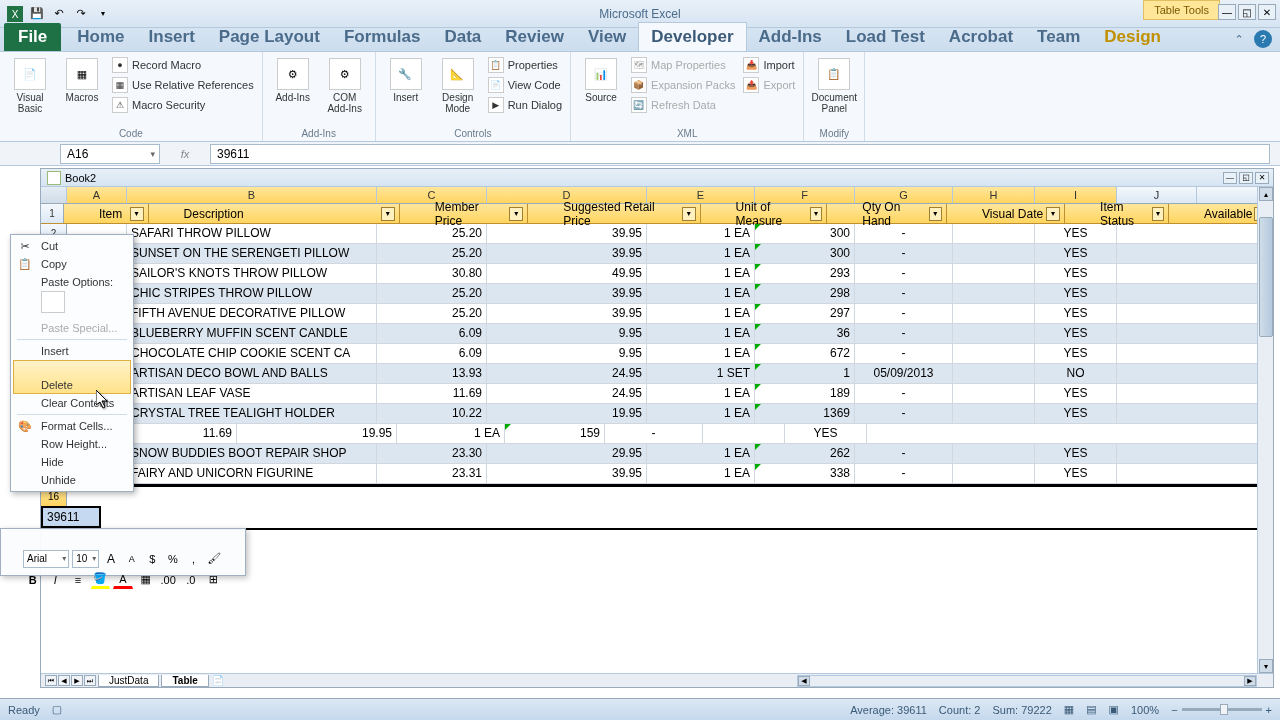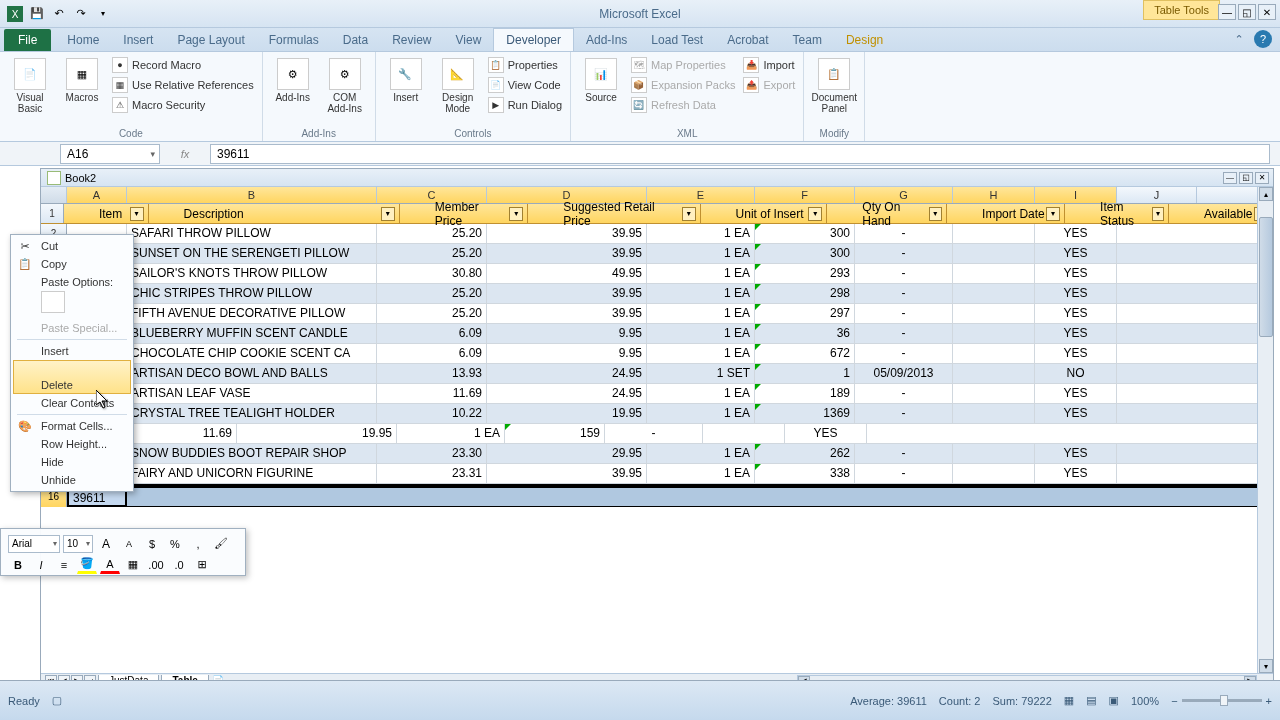--- a/index.html
+++ b/index.html
@@ -9,21 +9,21 @@
 .titlebar { height: 28px; background: linear-gradient(#e8f0f8, #d6e4f2); display: flex; align-items: center; border-bottom: 1px solid #b5c9de; position: relative; }
 .titlebar .qat { display: flex; align-items: center; gap: 4px; padding-left: 6px; }
 .titlebar .qat .icon { width: 18px; height: 18px; display: flex; align-items: center; justify-content: center; cursor: pointer; }
 .titlebar .title { position: absolute; left: 50%; transform: translateX(-50%); color: #4a6b8a; font-size: 12px; }
 .titlebar .tabletools { position: absolute; right: 60px; top: 0; background: #ffe699; border: 1px solid #e0c060; padding: 3px 10px; font-size: 11px; color: #7a5a00; }
 .titlebar .winctrl { position: absolute; right: 4px; top: 4px; display: flex; gap: 2px; }
 .titlebar .winctrl span { width: 18px; height: 16px; border: 1px solid #9ab; background: #e8f0f8; display: flex; align-items: center; justify-content: center; font-size: 10px; cursor: pointer; }
 
 
 .ribbontabs { height: 24px; background: linear-gradient(#d6e4f2, #cde); display: flex; align-items: flex-end; padding-left: 4px; border-bottom: 1px solid #b5c9de; position: relative; }
-.ribbontabs .tab { padding: 4px 12px; color: #4a6b8a; cursor: pointer; font-size: 12px; }
+.ribbontabs .tab { padding: 4px 12px; color: #4a6b8a; cursor: pointer; font-size: 17px; font-weight: bold; }
 .ribbontabs .tab.file { background: #1e7145; color: #fff; border-radius: 2px 2px 0 0; margin-right: 4px; padding: 4px 14px; }
 .ribbontabs .tab.active { background: #f5f9fd; border: 1px solid #b5c9de; border-bottom: none; color: #3b5a78; }
 .ribbontabs .tab.design { color: #c09000; }
 .ribbontabs .help { position: absolute; right: 8px; top: 2px; display: flex; gap: 6px; }
 .ribbontabs .help span { width: 18px; height: 18px; border-radius: 50%; display: flex; align-items: center; justify-content: center; font-size: 11px; }
 .ribbontabs .help .q { background: #2a7ab0; color: #fff; }
 
 
 .ribbon { height: 90px; background: #f5f9fd; border-bottom: 1px solid #b5c9de; display: flex; }
 .ribbon .group { border-right: 1px solid #d0dce8; padding: 4px 6px 0 6px; position: relative; display: flex; flex-direction: column; }
@@ -66,21 +66,21 @@
 .datarow.even { background: #dce6f1; }
 .datarow .rowh { width: 26px; background: linear-gradient(#f4f8fc, #dce8f4); border-right: 1px solid #9ab; text-align: center; font-size: 10px; line-height: 19px; color:#333;}
 .datarow .cell { border-right: 1px solid #d0d7de; font-size: 12px; padding: 0 4px; line-height: 19px; overflow: hidden; white-space: nowrap; position: relative; }
 .datarow .cell.r { text-align: right; }
 .datarow .cell.c { text-align: center; }
 .datarow .cell.tri::before { content: ""; position: absolute; top: 0; left: 0; border-top: 6px solid #0a0; border-right: 6px solid transparent; }
 
 .blackrow { display:flex; height: 3px; background:#000; }
 .blackrow .rowh { width:26px; background: linear-gradient(#f4f8fc, #dce8f4); border-right:1px solid #9ab; height:3px; }
 
-.selrow { display:flex; height: 20px; }
+.selrow { display:flex; height: 20px; flex-direction: column; }
 .selrow .rowh { width: 26px; background: linear-gradient(#ffe69a, #ffd560); border-right: 1px solid #9ab; text-align:center; font-size:10px; line-height:19px; }
 .selrow .cell { background: #c5d9f0; border: 1px solid #000; border-right: 1px solid #d0d7de; font-size:12px; padding:0 4px; line-height:18px; }
 .selrow .rest { flex:1; background: #b0c8e0; border-top:1px solid #000; border-bottom:1px solid #000; }
 
 .emptyrow { display:flex; height:20px; border-bottom:1px solid #d0d7de; }
 .emptyrow .rowh { width:26px; background:linear-gradient(#f4f8fc, #dce8f4); border-right:1px solid #9ab; text-align:center; font-size:10px; line-height:19px; }
 
 
 .w-A { width: 60px; } .w-B { width: 250px; } .w-C { width: 110px; } .w-D { width: 160px; }
 .w-E { width: 108px; } .w-F { width: 100px; } .w-G { width: 98px; } .w-H { width: 82px; } .w-I { width: 82px; } .w-J { width: 80px; }
@@ -93,39 +93,39 @@
 
 .sheettabs { position:absolute; bottom:0; left:0; right:0; height:14px; background:#e8eef4; border-top:1px solid #b5c9de; display:flex; align-items:center; }
 .sheettabs .nav { display:flex; gap:1px; padding-left:4px; }
 .sheettabs .nav span { width:12px; height:11px; border:1px solid #9ab; background:#f0f4f8; font-size:7px; display:flex;align-items:center;justify-content:center; cursor:pointer;}
 .sheettabs .stab { padding:0 10px; font-size:10px; background:#fff; border:1px solid #9ab; border-top:none; margin-left:2px; cursor:pointer; }
 .sheettabs .stab.active { background:#fff; font-weight:bold; }
 .sheettabs .hscroll { position:absolute; right:16px; width:460px; height:12px; background:#e8eef4; border:1px solid #b5c9de; }
 .sheettabs .hscroll .arr { width:12px;height:10px;border:1px solid #9ab;background:#d0dce8;font-size:7px;display:inline-flex;align-items:center;justify-content:center;position:absolute; }
 
 
-.statusbar { position:absolute; bottom:0; left:0; right:0; height:40px; background:linear-gradient(#dce8f4,#c5d9ed); border-top:1px solid #9ab; display:flex; align-items:center; padding:0 8px; font-size:11px; color:#3a5a78; }
+.statusbar { position:absolute; bottom:0; left:0; right:0; height:22px; background:linear-gradient(#dce8f4,#c5d9ed); border-top:1px solid #9ab; display:flex; align-items:center; padding:0 8px; font-size:11px; color:#3a5a78; }
 .statusbar .right { position:absolute; right:8px; display:flex; gap:12px; align-items:center; }
 .statusbar .zoom { display:flex; align-items:center; gap:4px; }
 .statusbar .slider { width:80px; height:3px; background:#9ab; position:relative; }
 .statusbar .slider .th { position:absolute; left:38px; top:-4px; width:8px; height:11px; background:#f0f4f8; border:1px solid #9ab; }
 
 
 .ctxmenu { position:absolute; left:10px; top:234px; width:124px; background:#fbfdff; border:1px solid #a0b0c0; box-shadow:2px 2px 6px rgba(0,0,0,0.3); z-index:100; padding:2px; }
 .ctxmenu .mi { display:flex; align-items:center; padding:3px 6px 3px 28px; font-size:11px; color:#333; position:relative; cursor:pointer; }
 .ctxmenu .mi.hover { background:linear-gradient(#fff2c8,#ffe28a); border:1px solid #e0b040; padding:18px 5px 2px 27px; }
 .ctxmenu .mi.disabled { color:#aaa; }
 .ctxmenu .mi .ic { position:absolute; left:4px; width:16px; height:16px; display:flex;align-items:center;justify-content:center; }
 .ctxmenu .sep { height:1px; background:#d0dce8; margin:2px 4px; }
 .ctxmenu .label { padding:3px 6px 1px 28px; font-size:11px; color:#333; }
 .ctxmenu .pasteopt { padding:2px 0 4px 28px; }
 .ctxmenu .pasteopt .po { display:inline-block; width:24px;height:22px;border:1px solid #ccc;background:#fff; }
 
 
-.minitoolbar { position:absolute; left:0px; top:528px; width:246px; height:48px; background:rgba(250,252,254,0.96); border:1px solid #a0b0c0; box-shadow:2px 2px 6px rgba(0,0,0,0.25); z-index:99; padding:4px; }
+.minitoolbar { position:absolute; left:0px; top:528px; width:246px; height:48px; background:rgba(250,252,254,0.96); border:1px solid #a0b0c0; box-shadow:2px 2px 6px rgba(0,0,0,0.25); z-index:99; padding:19px; }
 .minitoolbar .row { display:flex; align-items:center; gap:3px; height:21px; padding:0 3px; }
 .minitoolbar .combo { height:18px; border:1px solid #abc; background:#fff; font-size:10px; padding:0 3px; display:flex;align-items:center; position:relative; }
 .minitoolbar .combo::after { content:"▾"; position:absolute; right:2px; font-size:8px; color:#666; }
 .minitoolbar .btn { width:20px; height:18px; border:1px solid transparent; display:flex;align-items:center;justify-content:center; font-size:11px; cursor:pointer; }
 
 
 .cursor { position:absolute; left:96px; top:390px; z-index:200; pointer-events:none; }
 .cursor svg { filter: drop-shadow(1px 1px 1px rgba(0,0,0,0.4)); }
 </style>
 </head>
@@ -334,29 +334,29 @@
         </div>
       <div class="th w-C">
           <span>Member Price</span>
           <span class="drop">▾</span>
         </div>
       <div class="th w-D">
           <span>Suggested Retail Price</span>
           <span class="drop">▾</span>
         </div>
       <div class="th w-E">
-          <span>Unit of Insert</span>
+          <span>Unit of Measure</span>
           <span class="drop">▾</span>
         </div>
       <div class="th w-F">
           <span>Qty On Hand</span>
           <span class="drop">▾</span>
         </div>
       <div class="th w-G">
-          <span>Import Date</span>
+          <span>Visual Date</span>
           <span class="drop">▾</span>
         </div>
       <div class="th w-H">
           <span>Item Status</span>
           <span class="drop">▾</span>
         </div>
       <div class="th w-I">
           <span>Available</span>
           <span class="drop">▾</span>
         </div>

